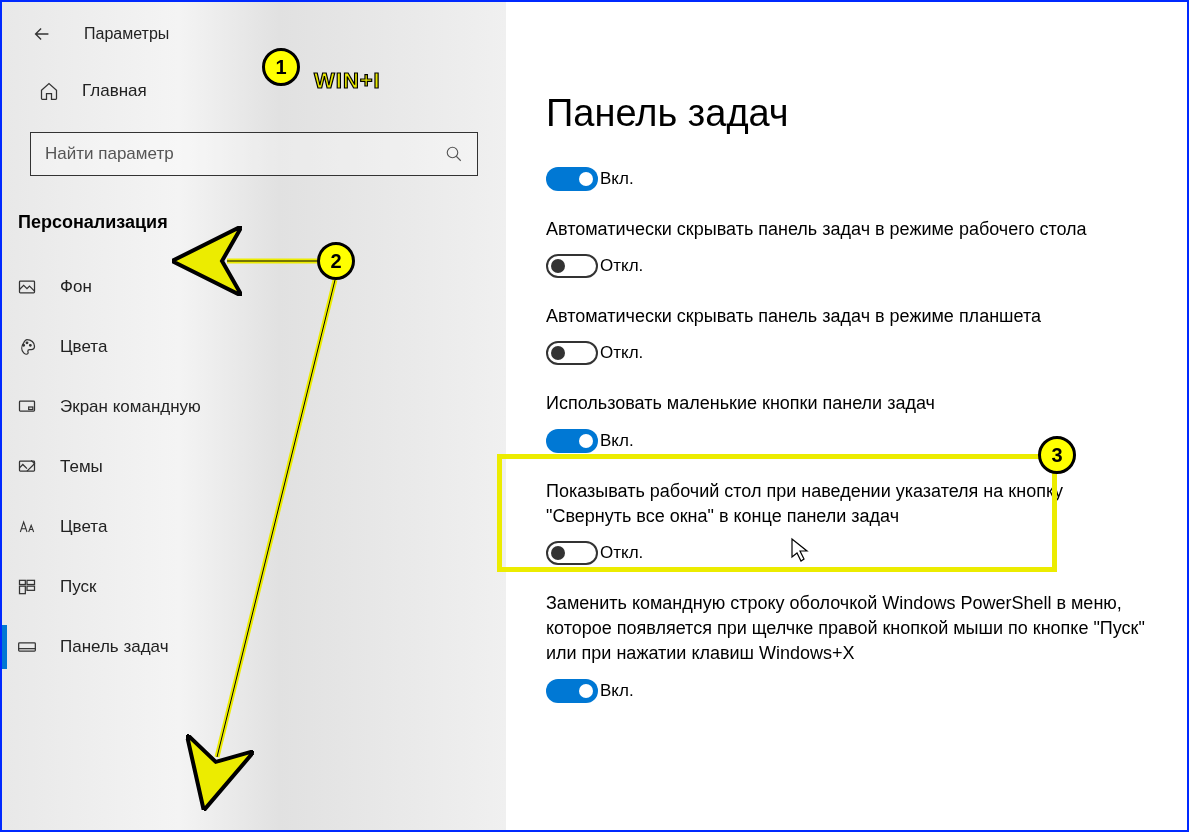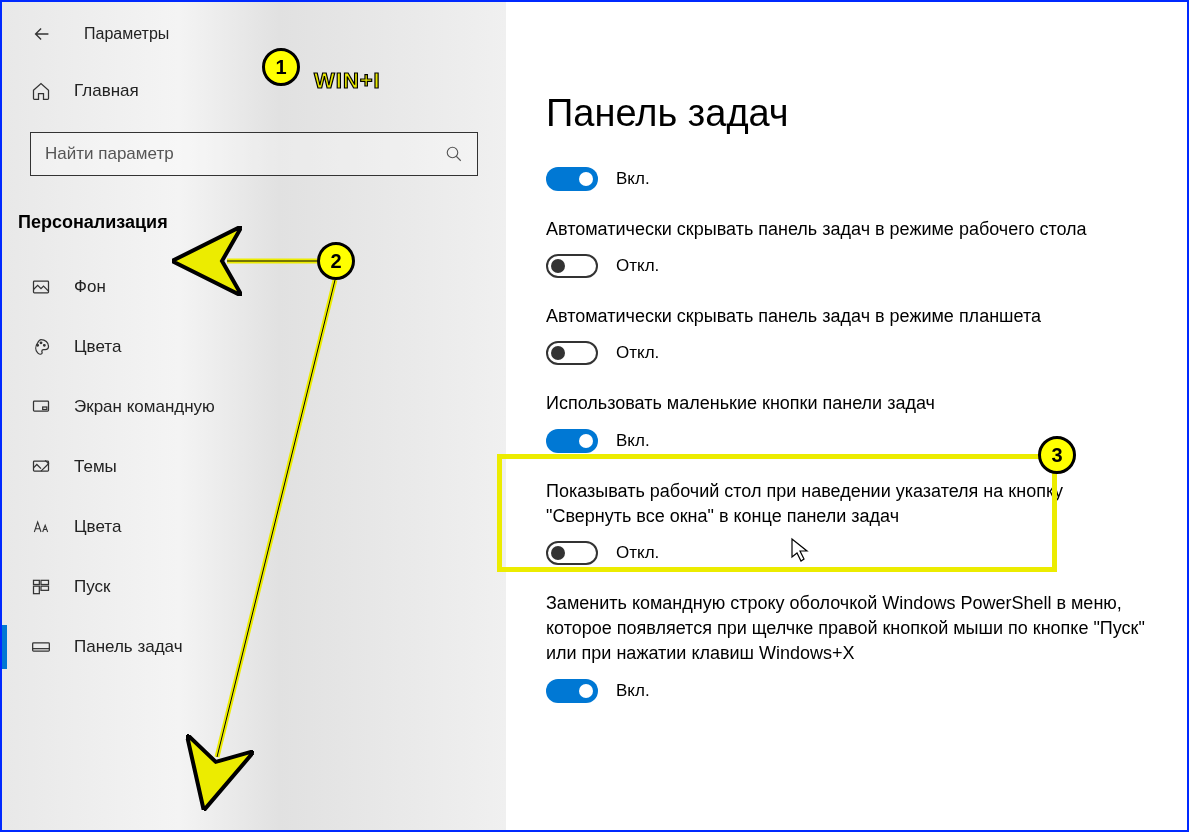--- a/index.html
+++ b/index.html
@@ -38,21 +38,21 @@
   justify-content: center;
   cursor: pointer;
 }
 .header-title {
   font-size: 16px;
   color: #222;
 }
 .home-row {
   display: flex;
   align-items: center;
-  padding: 14px 28px;
+  padding: 14px 36px;
   gap: 22px;
   cursor: pointer;
 }
 .home-row span.label { font-size: 17px; color: #222; }
 .search-box {
   margin: 16px 28px 20px 28px;
   border: 1px solid #333;
   height: 44px;
   display: flex;
   align-items: center;
@@ -70,21 +70,21 @@
 .search-box input::placeholder { color: #555; }
 .category-title {
   font-size: 18px;
   font-weight: 600;
   color: #000;
   padding: 16px 28px 24px 16px;
 }
 .nav-item {
   display: flex;
   align-items: center;
-  padding: 19px 28px;
+  padding: 19px 14px;
   gap: 22px;
   cursor: pointer;
   position: relative;
 }
 .nav-item.active::before {
   content: "";
   position: absolute;
   left: 0;
   top: 8px;
   bottom: 8px;
@@ -117,21 +117,21 @@
 }
 .setting-label {
   font-size: 18px;
   color: #000;
   margin-bottom: 12px;
   line-height: 1.4;
 }
 .toggle-row {
   display: flex;
   align-items: center;
-  gap: 18px;
+  gap: 2px;
 }
 .toggle {
   width: 52px;
   height: 24px;
   border-radius: 12px;
   position: relative;
   cursor: pointer;
 }
 .toggle.on { background: #0078d4; }
 .toggle.off { background: transparent; border: 2px solid #333; }

